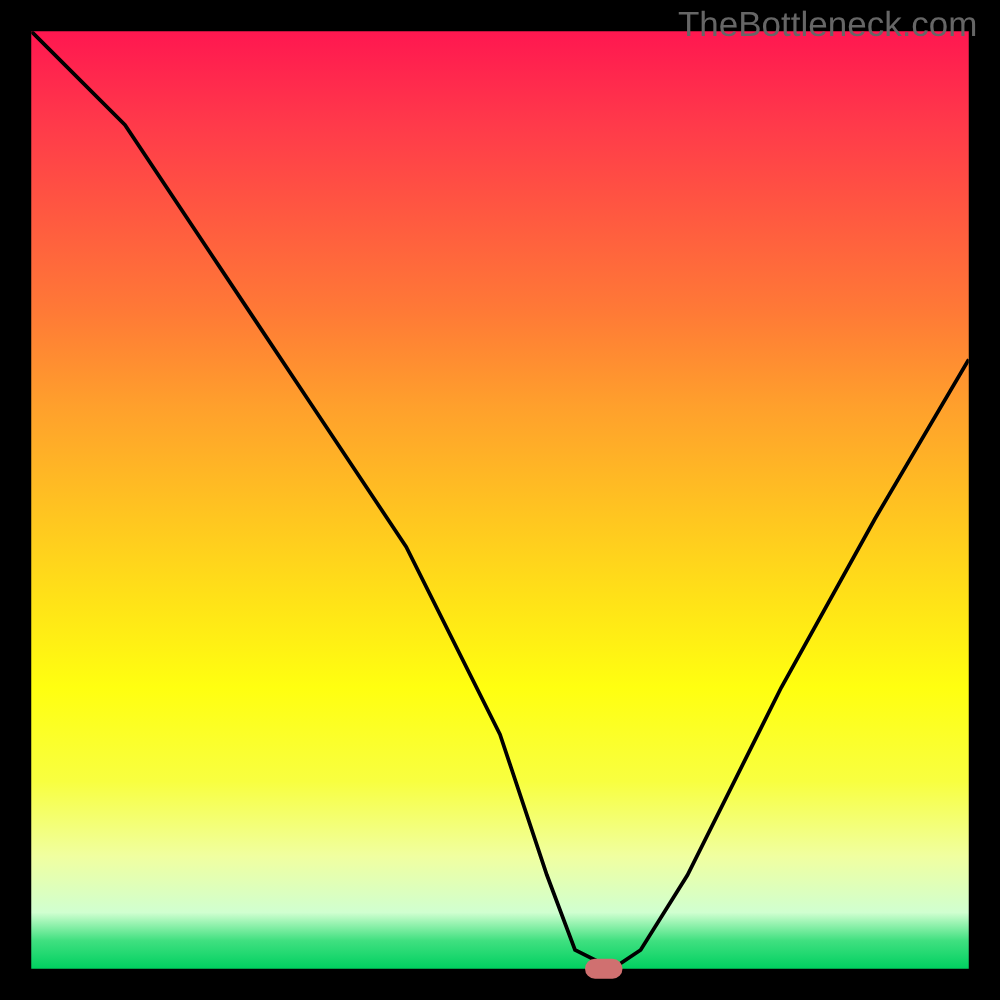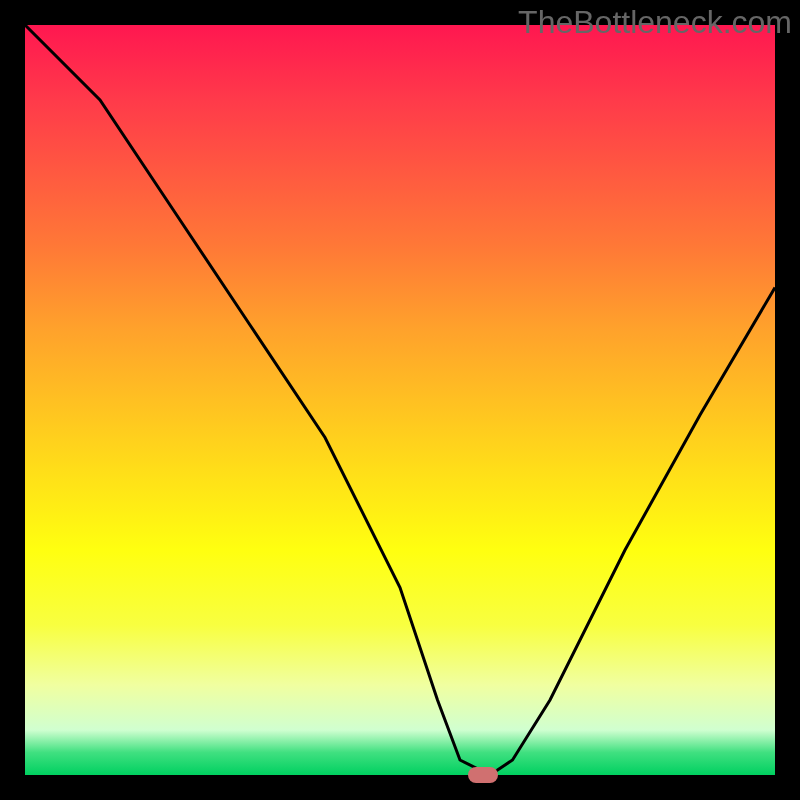--- a/index.html
+++ b/index.html
@@ -29,23 +29,23 @@
       #f8ff40 80%,
       #f0ffa0 88%,
       #d0ffd0 94%,
       #40e080 97%,
       #00d060 100%
     );
   }
   .watermark {
     position: absolute;
     top: 4px;
-    right: 8px;
+    right: 18px;
     color: #666;
-    font-size: 32px;
+    font-size: 28px;
     font-weight: normal;
     z-index: 10;
   }
   svg.curve {
     position: absolute;
     left: 25px;
     top: 25px;
     width: 750px;
     height: 750px;
     z-index: 5;

